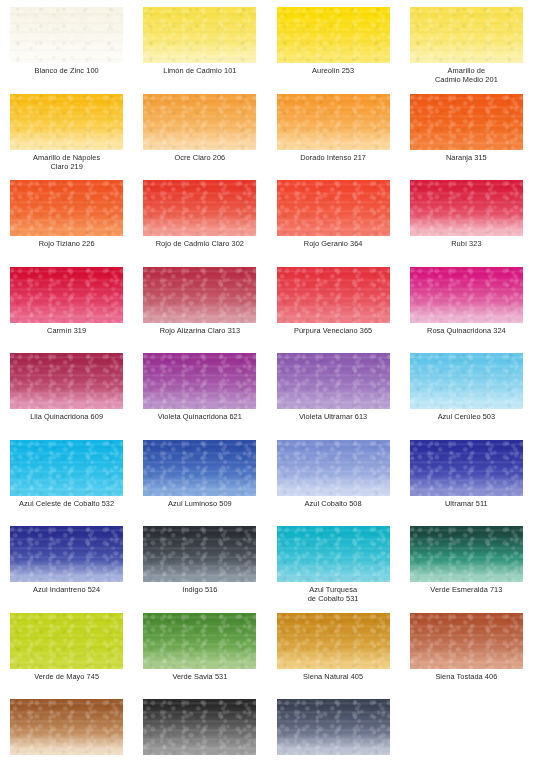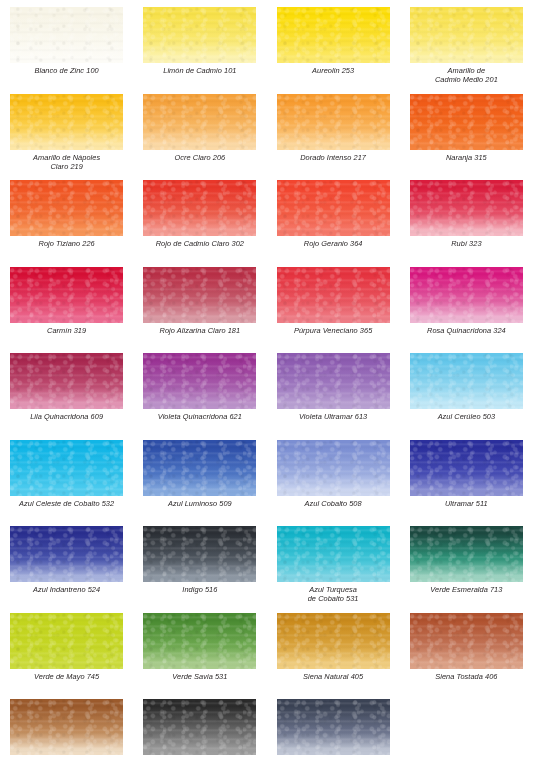--- a/index.html
+++ b/index.html
@@ -15,21 +15,20 @@
     font-family: "Liberation Sans", "DejaVu Sans", sans-serif;
     color: #231f20;
     overflow: hidden;
   }
 
   #chart {
     position: relative;
     width: 533px;
     height: 624px;
     padding: 7px 0 9px 0;
-    font-style: italic;
   }
 
   .grid {
     display: grid;
     grid-template-columns: repeat(4, 133.25px);
     grid-auto-rows: 86.5px;
     width: 533px;
   }
 
   .cell {
@@ -246,21 +245,21 @@
         <div class="label">Carmín 319</div>
       </div>
       <div class="cell">
         <div class="swatch-wrap">
           <div class="swatch">
             <div class="grad" style="background: linear-gradient(rgb(185, 48, 71) 0%, rgb(185, 48, 71) 14%, rgb(196, 90, 107) 58%, rgb(217, 154, 164) 92%, rgb(217, 154, 164) 100%);"></div>
             <div class="tex"></div>
             <div class="bands"></div>
           </div>
         </div>
-        <div class="label">Rojo Alizarina Claro 181</div>
+        <div class="label">Rojo Alizarina Claro 313</div>
       </div>
       <div class="cell">
         <div class="swatch-wrap">
           <div class="swatch">
             <div class="grad" style="background: linear-gradient(rgb(229, 51, 63) 0%, rgb(229, 51, 63) 14%, rgb(233, 82, 92) 58%, rgb(238, 124, 133) 92%, rgb(238, 124, 133) 100%);"></div>
             <div class="tex"></div>
             <div class="bands"></div>
           </div>
         </div>
         <div class="label">Púrpura Veneciano 365</div>

